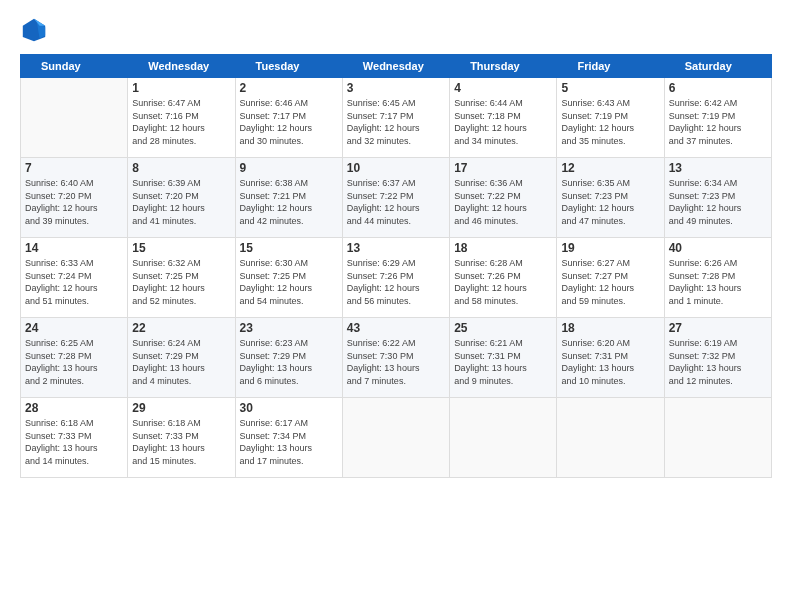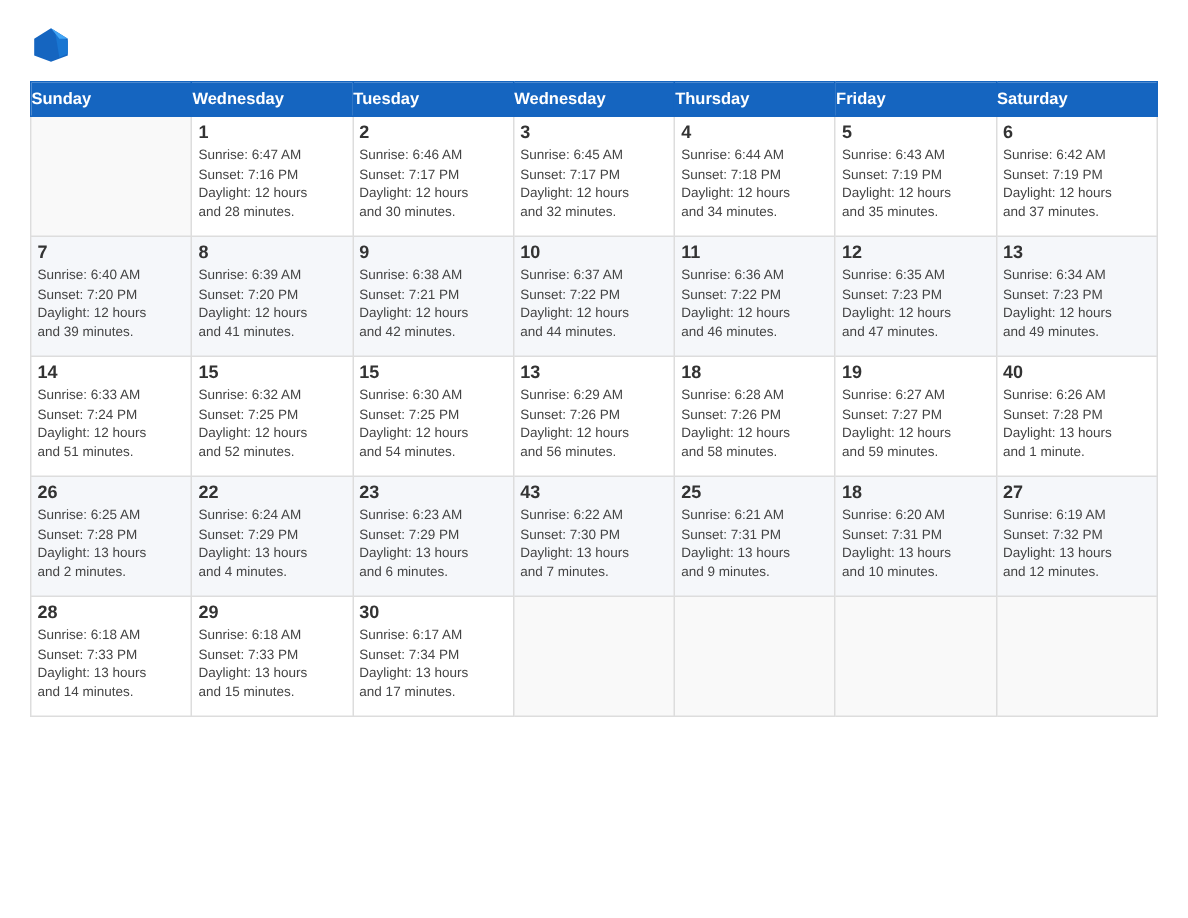--- a/index.html
+++ b/index.html
@@ -53,21 +53,21 @@
       color: #555;
     }
     .calendar {
       width: 100%;
       border-collapse: collapse;
       font-size: 10px;
     }
     .calendar th {
       background: #1565c0;
       color: white;
-      padding: 5px 0;
+      padding: 5px 20px;
       text-align: left;
       font-size: 11px;
       font-weight: bold;
       border: 1px solid #1565c0;
     }
     .calendar td {
       border: 1px solid #ddd;
       vertical-align: top;
       padding: 3px 4px;
       width: 14.28%;
@@ -171,21 +171,21 @@
           </td>
           <td>
             <div class="day-num">9</div>
             <div class="day-info">Sunrise: 6:38 AM<br>Sunset: 7:21 PM<br>Daylight: 12 hours<br>and 42 minutes.</div>
           </td>
           <td>
             <div class="day-num">10</div>
             <div class="day-info">Sunrise: 6:37 AM<br>Sunset: 7:22 PM<br>Daylight: 12 hours<br>and 44 minutes.</div>
           </td>
           <td>
-            <div class="day-num">11</div>
+            <div class="day-num">17</div>
             <div class="day-info">Sunrise: 6:36 AM<br>Sunset: 7:22 PM<br>Daylight: 12 hours<br>and 46 minutes.</div>
           </td>
           <td>
             <div class="day-num">12</div>
             <div class="day-info">Sunrise: 6:35 AM<br>Sunset: 7:23 PM<br>Daylight: 12 hours<br>and 47 minutes.</div>
           </td>
           <td>
             <div class="day-num">13</div>
             <div class="day-info">Sunrise: 6:34 AM<br>Sunset: 7:23 PM<br>Daylight: 12 hours<br>and 49 minutes.</div>
           </td>
@@ -215,21 +215,21 @@
             <div class="day-num">19</div>
             <div class="day-info">Sunrise: 6:27 AM<br>Sunset: 7:27 PM<br>Daylight: 12 hours<br>and 59 minutes.</div>
           </td>
           <td>
             <div class="day-num">40</div>
             <div class="day-info">Sunrise: 6:26 AM<br>Sunset: 7:28 PM<br>Daylight: 13 hours<br>and 1 minute.</div>
           </td>
         </tr>
         <tr>
           <td>
-            <div class="day-num">26</div>
+            <div class="day-num">24</div>
             <div class="day-info">Sunrise: 6:25 AM<br>Sunset: 7:28 PM<br>Daylight: 13 hours<br>and 2 minutes.</div>
           </td>
           <td>
             <div class="day-num">22</div>
             <div class="day-info">Sunrise: 6:24 AM<br>Sunset: 7:29 PM<br>Daylight: 13 hours<br>and 4 minutes.</div>
           </td>
           <td>
             <div class="day-num">23</div>
             <div class="day-info">Sunrise: 6:23 AM<br>Sunset: 7:29 PM<br>Daylight: 13 hours<br>and 6 minutes.</div>
           </td>

